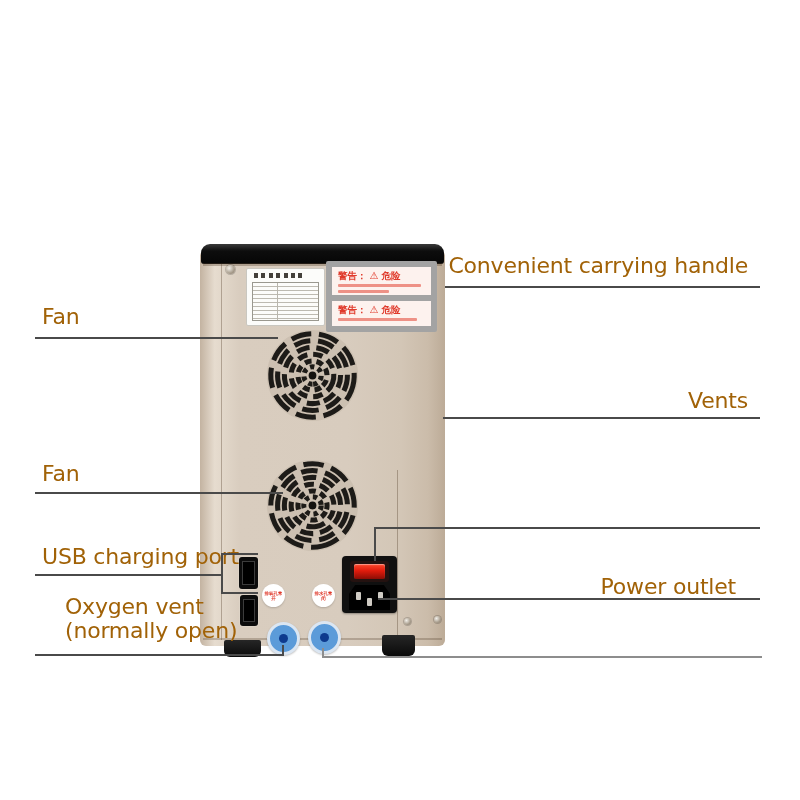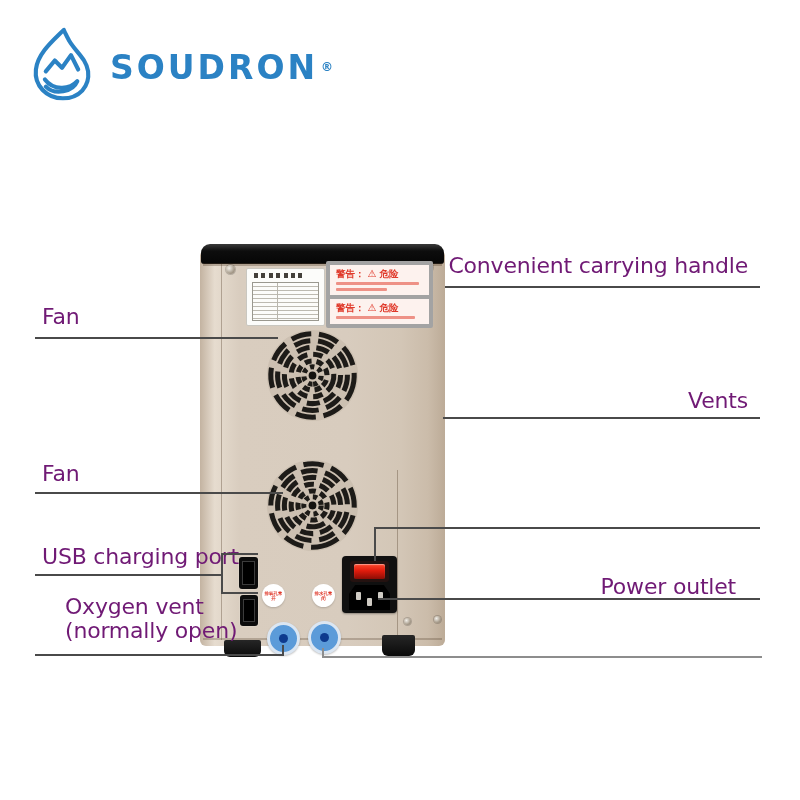--- a/index.html
+++ b/index.html
@@ -6,21 +6,21 @@
   .canvas{position:relative;width:800px;height:800px;background:#ffffff;overflow:hidden;
           font-family:"DejaVu Sans","Liberation Sans",sans-serif;}
   .abs{position:absolute;}
 
   
   .logo-wrap{left:26px;top:24px;width:300px;height:86px;display:flex;align-items:center;}
   .logo-text{font-size:33px;font-weight:bold;color:#2b82c4;letter-spacing:3px;margin-left:12px;}
   .logo-reg{font-size:12px;color:#2b82c4;vertical-align:super;margin-left:3px;font-weight:bold;}
 
   
-  .lbl{color:#701a75;font-size:22px;letter-spacing:-0.2px;white-space:nowrap;}
+  .lbl{color:#a16207;font-size:22px;letter-spacing:-0.2px;white-space:nowrap;}
   .lbl.right{text-align:right;}
   .cline{background:#4a4a4a;height:2px;}
   .cline.v{width:2px;height:auto;}
   .cline.light{background:#8d8d8d;}
 
   
   .body-main{left:200px;top:250px;width:245px;height:396px;border-radius:6px;
     background:linear-gradient(90deg,#c3b3a1 0%,#e6dccf 6%,#d9cdbf 16%,#d8ccbe 60%,#d3c6b6 82%,#cbbcaa 93%,#bcab97 100%);}
   .top-cap{left:201px;top:244px;width:243px;height:20px;border-radius:9px 9px 3px 3px;
     background:linear-gradient(180deg,#3a3a3a 0%,#0d0d0d 35%,#060606 100%);}
@@ -34,21 +34,21 @@
   
   .spec{left:246px;top:268px;width:77px;height:56px;background:#fcfcfa;border:1px solid #c9c7c0;border-radius:2px;}
   .spec-head{position:absolute;left:7px;top:4px;width:52px;height:5px;
     background:repeating-linear-gradient(90deg,#44403a 0 4px,transparent 4px 7.4px);}
   .spec-table{position:absolute;left:5px;right:5px;top:13px;bottom:4px;border:1px solid #9a988f;
     background:
       linear-gradient(90deg,transparent 0 24px,#b9b6ad 24px 25px,transparent 25px),
       repeating-linear-gradient(180deg,transparent 0 3.4px,#bdbab1 3.4px 4px);}
 
   
-  .warn{background:#fdf2ee;border:4px solid #a3a3a3;border-radius:2px;}
+  .warn{background:#fdf2ee;border:6px solid #a3a3a3;border-radius:2px;}
   .warn-head{display:flex;align-items:center;gap:3px;padding:3px 6px 0;color:#e03a2b;
     font-weight:bold;font-size:9.5px;line-height:11px;}
   .warn-tri{color:#e03a2b;font-size:10px;}
   .warn-bar{height:3px;background:#ee9186;border-radius:1px;margin:3px 6px 0;}
 
   
   .fan{width:97px;height:97px;}
 
   
   .pwr{left:342px;top:556px;width:55px;height:57px;background:#101010;border-radius:4px;
@@ -73,33 +73,20 @@
     box-shadow:0 1px 2px rgba(0,0,0,.25);box-sizing:content-box;}
   .nozzle-core{position:absolute;left:9px;top:9px;width:9px;height:9px;border-radius:50%;background:#0d3a8e;}
 
   .foot{background:linear-gradient(180deg,#262626,#0a0a0a);border-radius:2px 2px 6px 6px;}
 </style>
 </head>
 <body>
 
 <div class="canvas">
 
-  <div class="abs logo-wrap">
-    <span>
-      <svg width="72" height="80" viewBox="0 0 80 88">
-        <g fill="none" stroke="#2b82c4" stroke-width="4.6" stroke-linecap="round" stroke-linejoin="round">
-          <path d="M42 5 C30 17 13 31 11 49 C9 67 23 81 41 81 C59 81 71 68 69 51 C67 37 55 29 48 17 C46 13 43 8 42 5 Z"></path>
-          <path d="M22 51 L32 39 L40 47 L50 33 L58 49"></path>
-          <path d="M21 60 C30 72 48 72 57 62 C52 74 32 78 22 68"></path>
-        </g>
-      </svg>
-    </span>
-    <span class="logo-text">SOUDRON</span>
-    <span class="logo-reg">®</span>
-  </div>
 
   <div class="abs body-main"></div>
   <div class="abs top-cap"></div>
   <div class="abs cap-shadow"></div>
   <div class="abs panel-seam" style="left:221px;top:264px;height:376px;"></div>
   <div class="abs panel-seam" style="left:397px;top:470px;height:170px;"></div>
   <div class="abs" style="left:203px;top:638px;width:239px;height:2px;background:rgba(90,70,50,.3);"></div>
 
   <div class="abs screw" style="left:226px;top:265px;"></div>
   <div class="abs screw" style="left:424px;top:263px;"></div>

